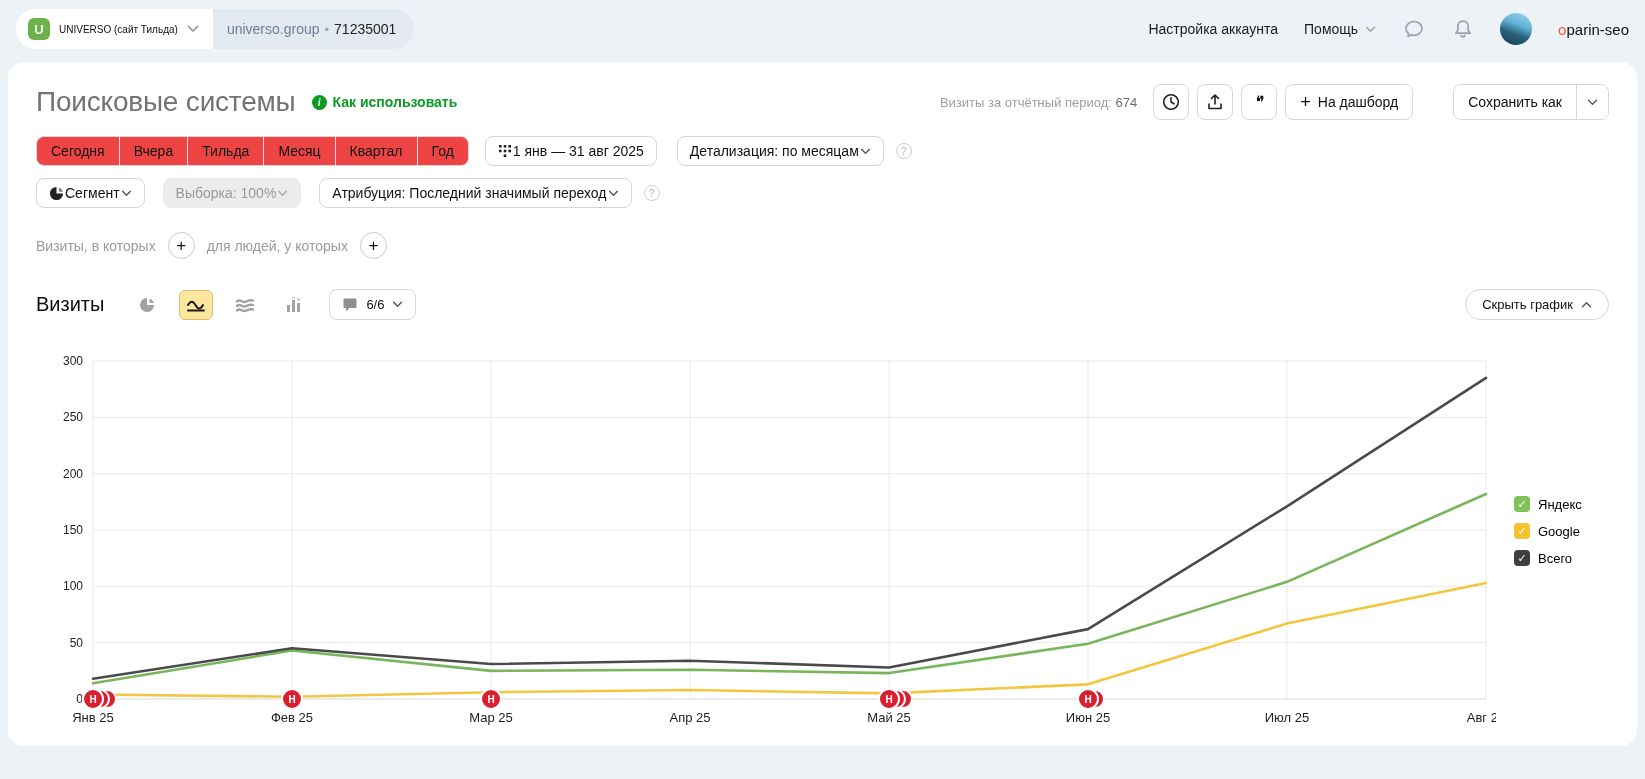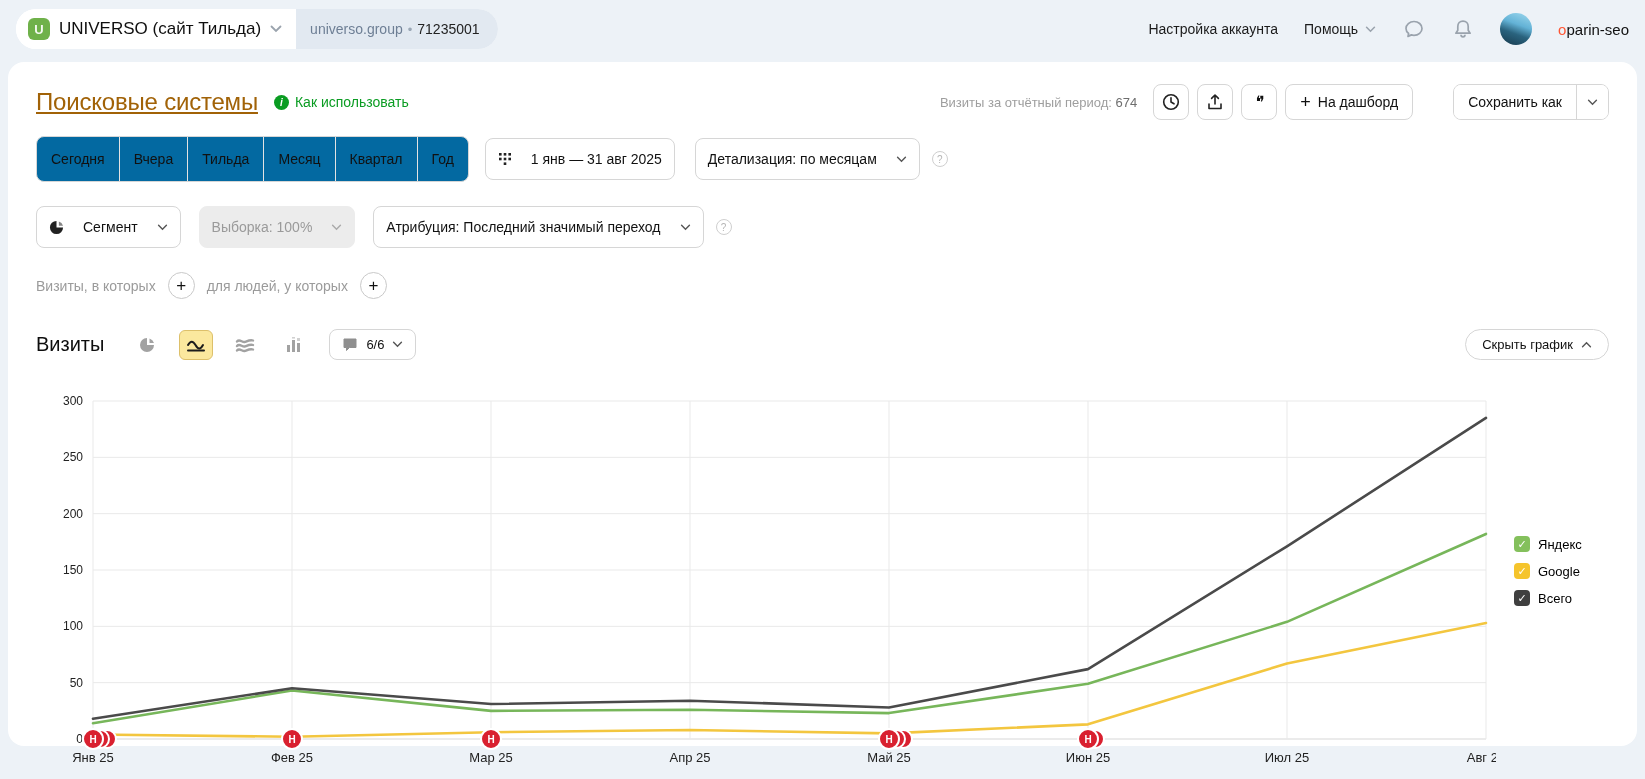--- a/index.html
+++ b/index.html
@@ -8,63 +8,63 @@
     background:#edf2f7;
     font-family:"Liberation Sans","DejaVu Sans",sans-serif;
     color:#111;
   }
   
   .topbar { height:58px; display:flex; align-items:center; padding:0 16px; }
   .counter-pill { display:flex; align-items:stretch; height:40px; border-radius:21px; overflow:hidden; background:#fff; }
   .counter-main { display:flex; align-items:center; gap:9px; padding:0 14px 0 12px; background:#fff; cursor:pointer; }
   .counter-favicon { width:22px; height:22px; border-radius:6px; background:#6fb14a; color:rgba(255,255,255,.92);
     display:flex; align-items:center; justify-content:center; font-size:13px; font-weight:bold; }
-  .counter-name { font-size:17px; color:#0f0f0f; }
+  .counter-name { font-size:10px; color:#0f0f0f; }
   .counter-chip { display:flex; align-items:center; gap:5px; padding:0 18px 0 14px; background:#e2e9f1; cursor:pointer; }
   .counter-domain { font-size:14px; color:#6e7f95; }
   .counter-bullet { color:#9aa7b5; font-size:13px; }
   .counter-id { font-size:14px; color:#222; }
   .top-right { margin-left:auto; display:flex; align-items:center; gap:26px; }
   .top-link { font-size:14px; color:#1b1b1b; cursor:pointer; display:flex; align-items:center; gap:7px; }
   .icon-plain { display:flex; align-items:center; justify-content:center; cursor:pointer; }
   .avatar { width:32px; height:32px; border-radius:50%; cursor:pointer;
     background:linear-gradient(200deg,#9ed9ef 0%,#63b2d6 38%,#2a637e 62%,#17394c 100%); }
   .username { font-size:15px; color:#111; cursor:pointer; }
   .username .first { color:#f53; }
   
   .card { margin:4px 8px 0 8px; background:#fff; border-radius:16px; height:684px; padding:0 28px; position:relative; }
   
   .title-row { display:flex; align-items:center; padding-top:22px; }
-  .page-title { font-size:24px; font-weight:500; color:#a16207; letter-spacing:-.2px;text-decoration:underline; }
+  .page-title { font-size:28px; font-weight:500; color:#737373; letter-spacing:-.2px; }
   .howto { display:flex; align-items:center; gap:6px; margin-left:16px; cursor:pointer; }
   .info-badge { width:15px; height:15px; border-radius:50%; background:#0a9c22; color:#fff; font-size:10px; font-weight:bold;
     display:flex; align-items:center; justify-content:center; font-style:italic; }
-  .howto-label { color:#0a9c22; font-size:14px; font-weight:normal; }
+  .howto-label { color:#0a9c22; font-size:14px; font-weight:bold; }
   .title-actions { margin-left:auto; display:flex; align-items:center; gap:8px; }
   .visits-total { font-size:13px; color:#9e9e9e; margin-right:8px; }
   .visits-total b { color:#6e6e6e; font-weight:normal; }
   .icon-btn { width:36px; height:36px; background:#fff; border:1px solid #d6d6d6; border-radius:8px;
     display:flex; align-items:center; justify-content:center; cursor:pointer; }
   .btn { display:inline-flex; align-items:center; gap:7px; background:#fff; border:1px solid #d6d6d6; border-radius:8px;
     height:36px; padding:0 14px; font-size:14px; color:#111; cursor:pointer; white-space:nowrap; }
   .split { display:flex; align-items:stretch; border:1px solid #d6d6d6; border-radius:8px; overflow:hidden; height:36px;margin-left:32px; }
   .split .main { display:flex; align-items:center; padding:0 14px; font-size:14px; cursor:pointer; background:#fff; }
   .split .caret { display:flex; align-items:center; padding:0 10px; border-left:1px solid #d6d6d6; cursor:pointer; background:#fff; }
   
   .row { display:flex; align-items:center; gap:10px; }
   .periods-row { margin-top:16px; }
-  .seg-group { display:flex; border:1px solid #d6d6d6; border-radius:8px; overflow:hidden; height:46px; background:#0369a1; }
+  .seg-group { display:flex; border:1px solid #d6d6d6; border-radius:8px; overflow:hidden; height:30px; background:#ef4444; }
   .seg { padding:0 14px; display:flex; align-items:center; font-size:14px; cursor:pointer; border-left:1px solid #e3e3e3; }
   .seg:first-child { border-left:none; }
-  .chip { display:inline-flex; align-items:center; gap:19px; height:42px; padding:8px 12px; border:1px solid #d6d6d6;
+  .chip { display:inline-flex; align-items:center; gap:1px; height:30px; padding:8px 12px; border:1px solid #d6d6d6;
     border-radius:8px; background:#fff; font-size:14px; cursor:pointer; white-space:nowrap; }
   .chip.disabled { background:#ececec; border-color:#ececec; color:#9a9a9a; }
   .qmark { width:16px; height:16px; border-radius:50%; border:1px solid #cfcfcf; color:#b5b5b5; font-size:10px;
     display:flex; align-items:center; justify-content:center; margin-left:2px; }
-  .segments-row { margin-top:24px; }
+  .segments-row { margin-top:12px; }
   .adders-row { margin-top:24px; gap:12px; }
   .gray-label { font-size:14px; color:#9b9b9b; }
   .plus-circle { width:27px; height:27px; border-radius:50%; border:1px solid #c9c9c9; background:#fff; color:#111;
     font-size:17px; display:flex; align-items:center; justify-content:center; cursor:pointer; }
   
   .metric-row { margin-top:30px; display:flex; align-items:center; }
   .metric-title { font-size:20px; font-weight:500; color:#0d0d0d; margin-right:26px; }
   .viz-icons { display:flex; align-items:center; gap:15px; margin-right:18px; }
   .viz-icon { width:34px; height:30px; display:flex; align-items:center; justify-content:center; cursor:pointer; border-radius:6px; }
   .viz-icon.selected { background:#fbe89e; border:1px solid #ddc06a; }

